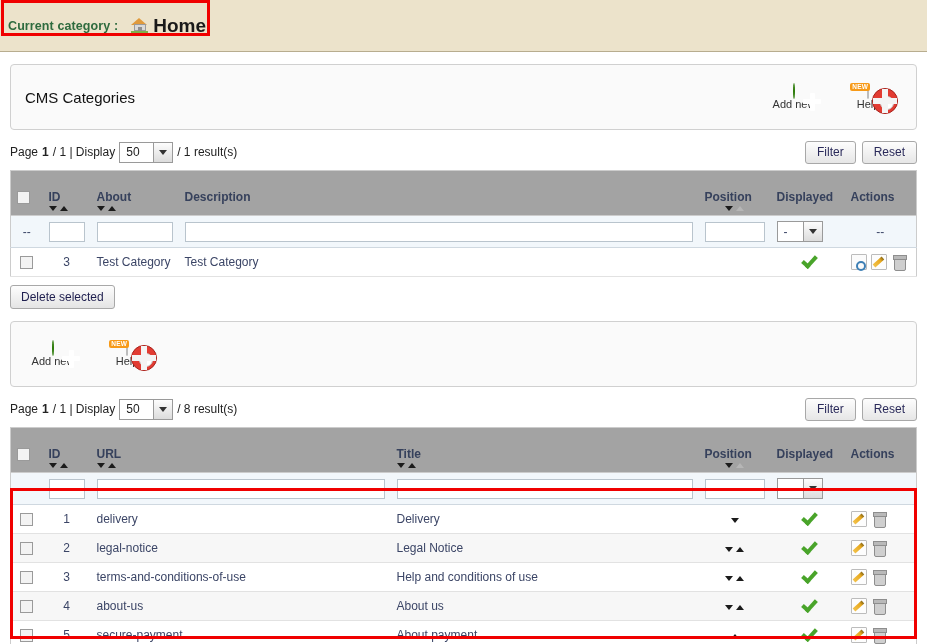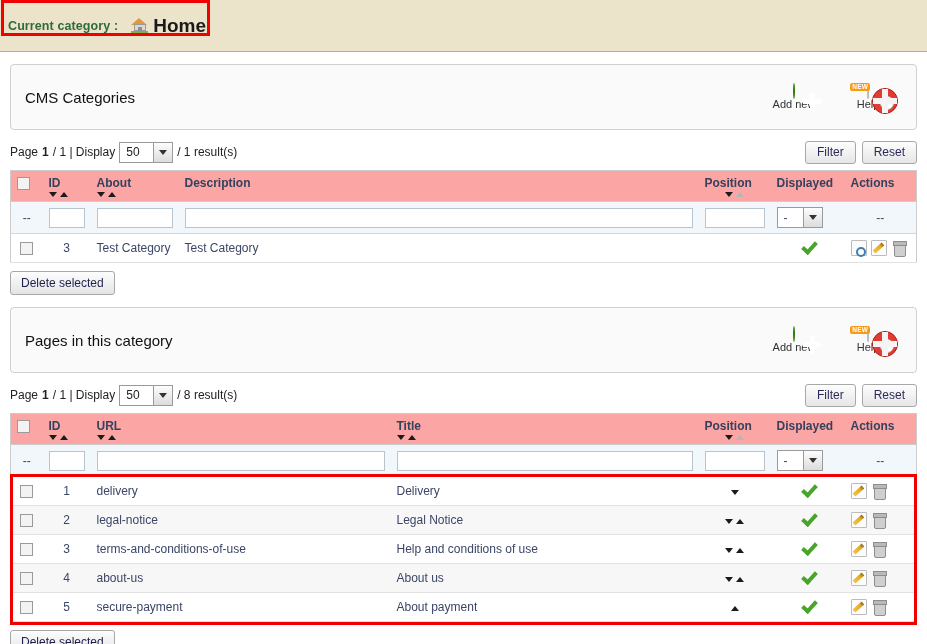--- a/index.html
+++ b/index.html
@@ -205,27 +205,27 @@
 
   
   table.grid {
     width: 100%;
     border-collapse: collapse;
     border: 1px solid #cccccc;
     background: #ffffff;
     table-layout: fixed;
   }
   table.grid th {
-    background: #fca5a5;
+    background: #a3a3a3;
     border-bottom: 1px solid #cccccc;
     text-align: left;
     font-size: 12px;
     color: #36415c;
     font-weight: bold;
-    padding: 5px 6px 4px 6px;
+    padding: 19px 6px 4px 6px;
     vertical-align: top;
   }
   table.grid td {
     border-bottom: 1px solid #e2e2e2;
     padding: 5px 6px;
     font-size: 12px;
     color: #3b4566;
     vertical-align: middle;
     height: 26px;
   }
@@ -502,21 +502,20 @@
         </span>
       </td>
     </tr>
   </tbody>
     </table>
 
   <button class="deletebtn">Delete selected</button>
 
   
   <div class="panel">
-    <div class="panel-title">Pages in this category</div>
     <div class="panel-tools">
       <div class="tool">
         <span class="icon-addnew"></span>
         <span class="tool-label">Add new</span>
       </div>
       <div class="tool">
         <span class="icon-help">
           <span class="ring"></span><span class="sp1"></span><span class="sp2"></span>
           <span class="newbadge">NEW</span>
         </span>

